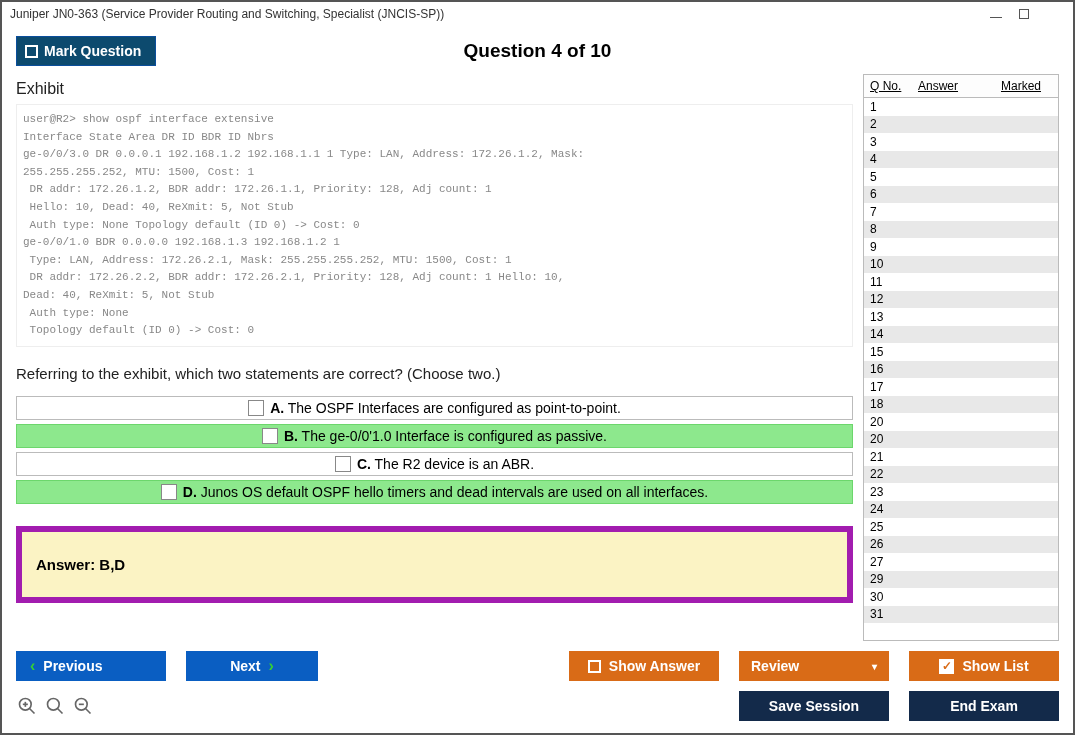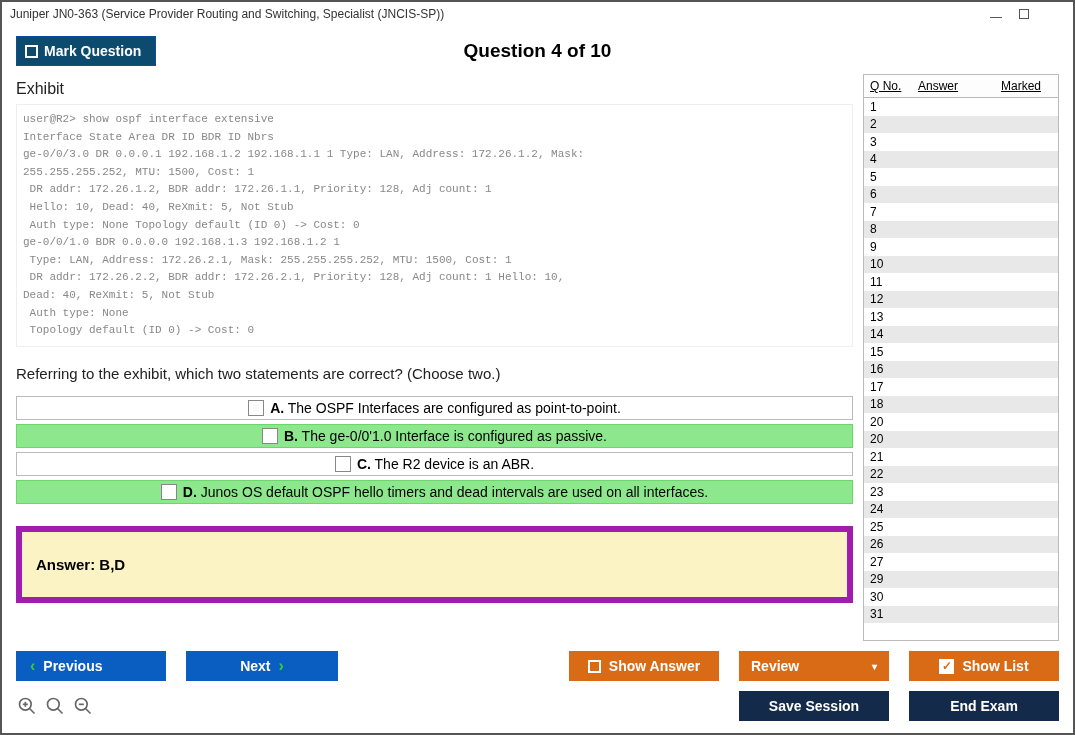--- a/index.html
+++ b/index.html
@@ -57,21 +57,21 @@
 
   
   .footer { padding: 10px 14px 12px 14px; }
   .footer-row1 { display: flex; align-items: center; gap: 20px; margin-bottom: 10px; }
   .spacer { flex: 1; }
   .btn { height: 30px; display: inline-flex; align-items: center; justify-content: center; font-weight: bold; font-size: 14px; cursor: pointer; color: #fff; border: none; }
   .btn-blue  { background: #0a5ec2; }
   .btn-orange{ background: #d96b17; }
   .btn-navy  { background: #132a4a; }
   .btn-prev  { width: 150px; gap: 8px; justify-content: flex-start; padding-left: 14px; }
-  .btn-next  { width: 152px; gap: 8px; }
+  .btn-next  { width: 132px; gap: 8px; }
   .btn-show  { width: 150px; gap: 8px; }
   .btn-review{ width: 150px; gap: 8px; justify-content: space-between; padding: 0 12px; }
   .btn-list  { width: 150px; gap: 8px; }
   .btn-save  { width: 150px; }
   .btn-end   { width: 150px; }
   .chev-l { color: #35d035; font-weight: bold; font-size: 16px; }
   .chev-r { color: #35d035; font-weight: bold; font-size: 16px; }
   .sq { width: 13px; height: 13px; border: 2px solid #fff; display: inline-block; }
   .chk { width: 15px; height: 15px; background: #fff; display: inline-flex; align-items: center; justify-content: center; color: #d96b17; font-size: 12px; font-weight: bold; }
   .footer-row2 { display: flex; align-items: center; gap: 20px; }

